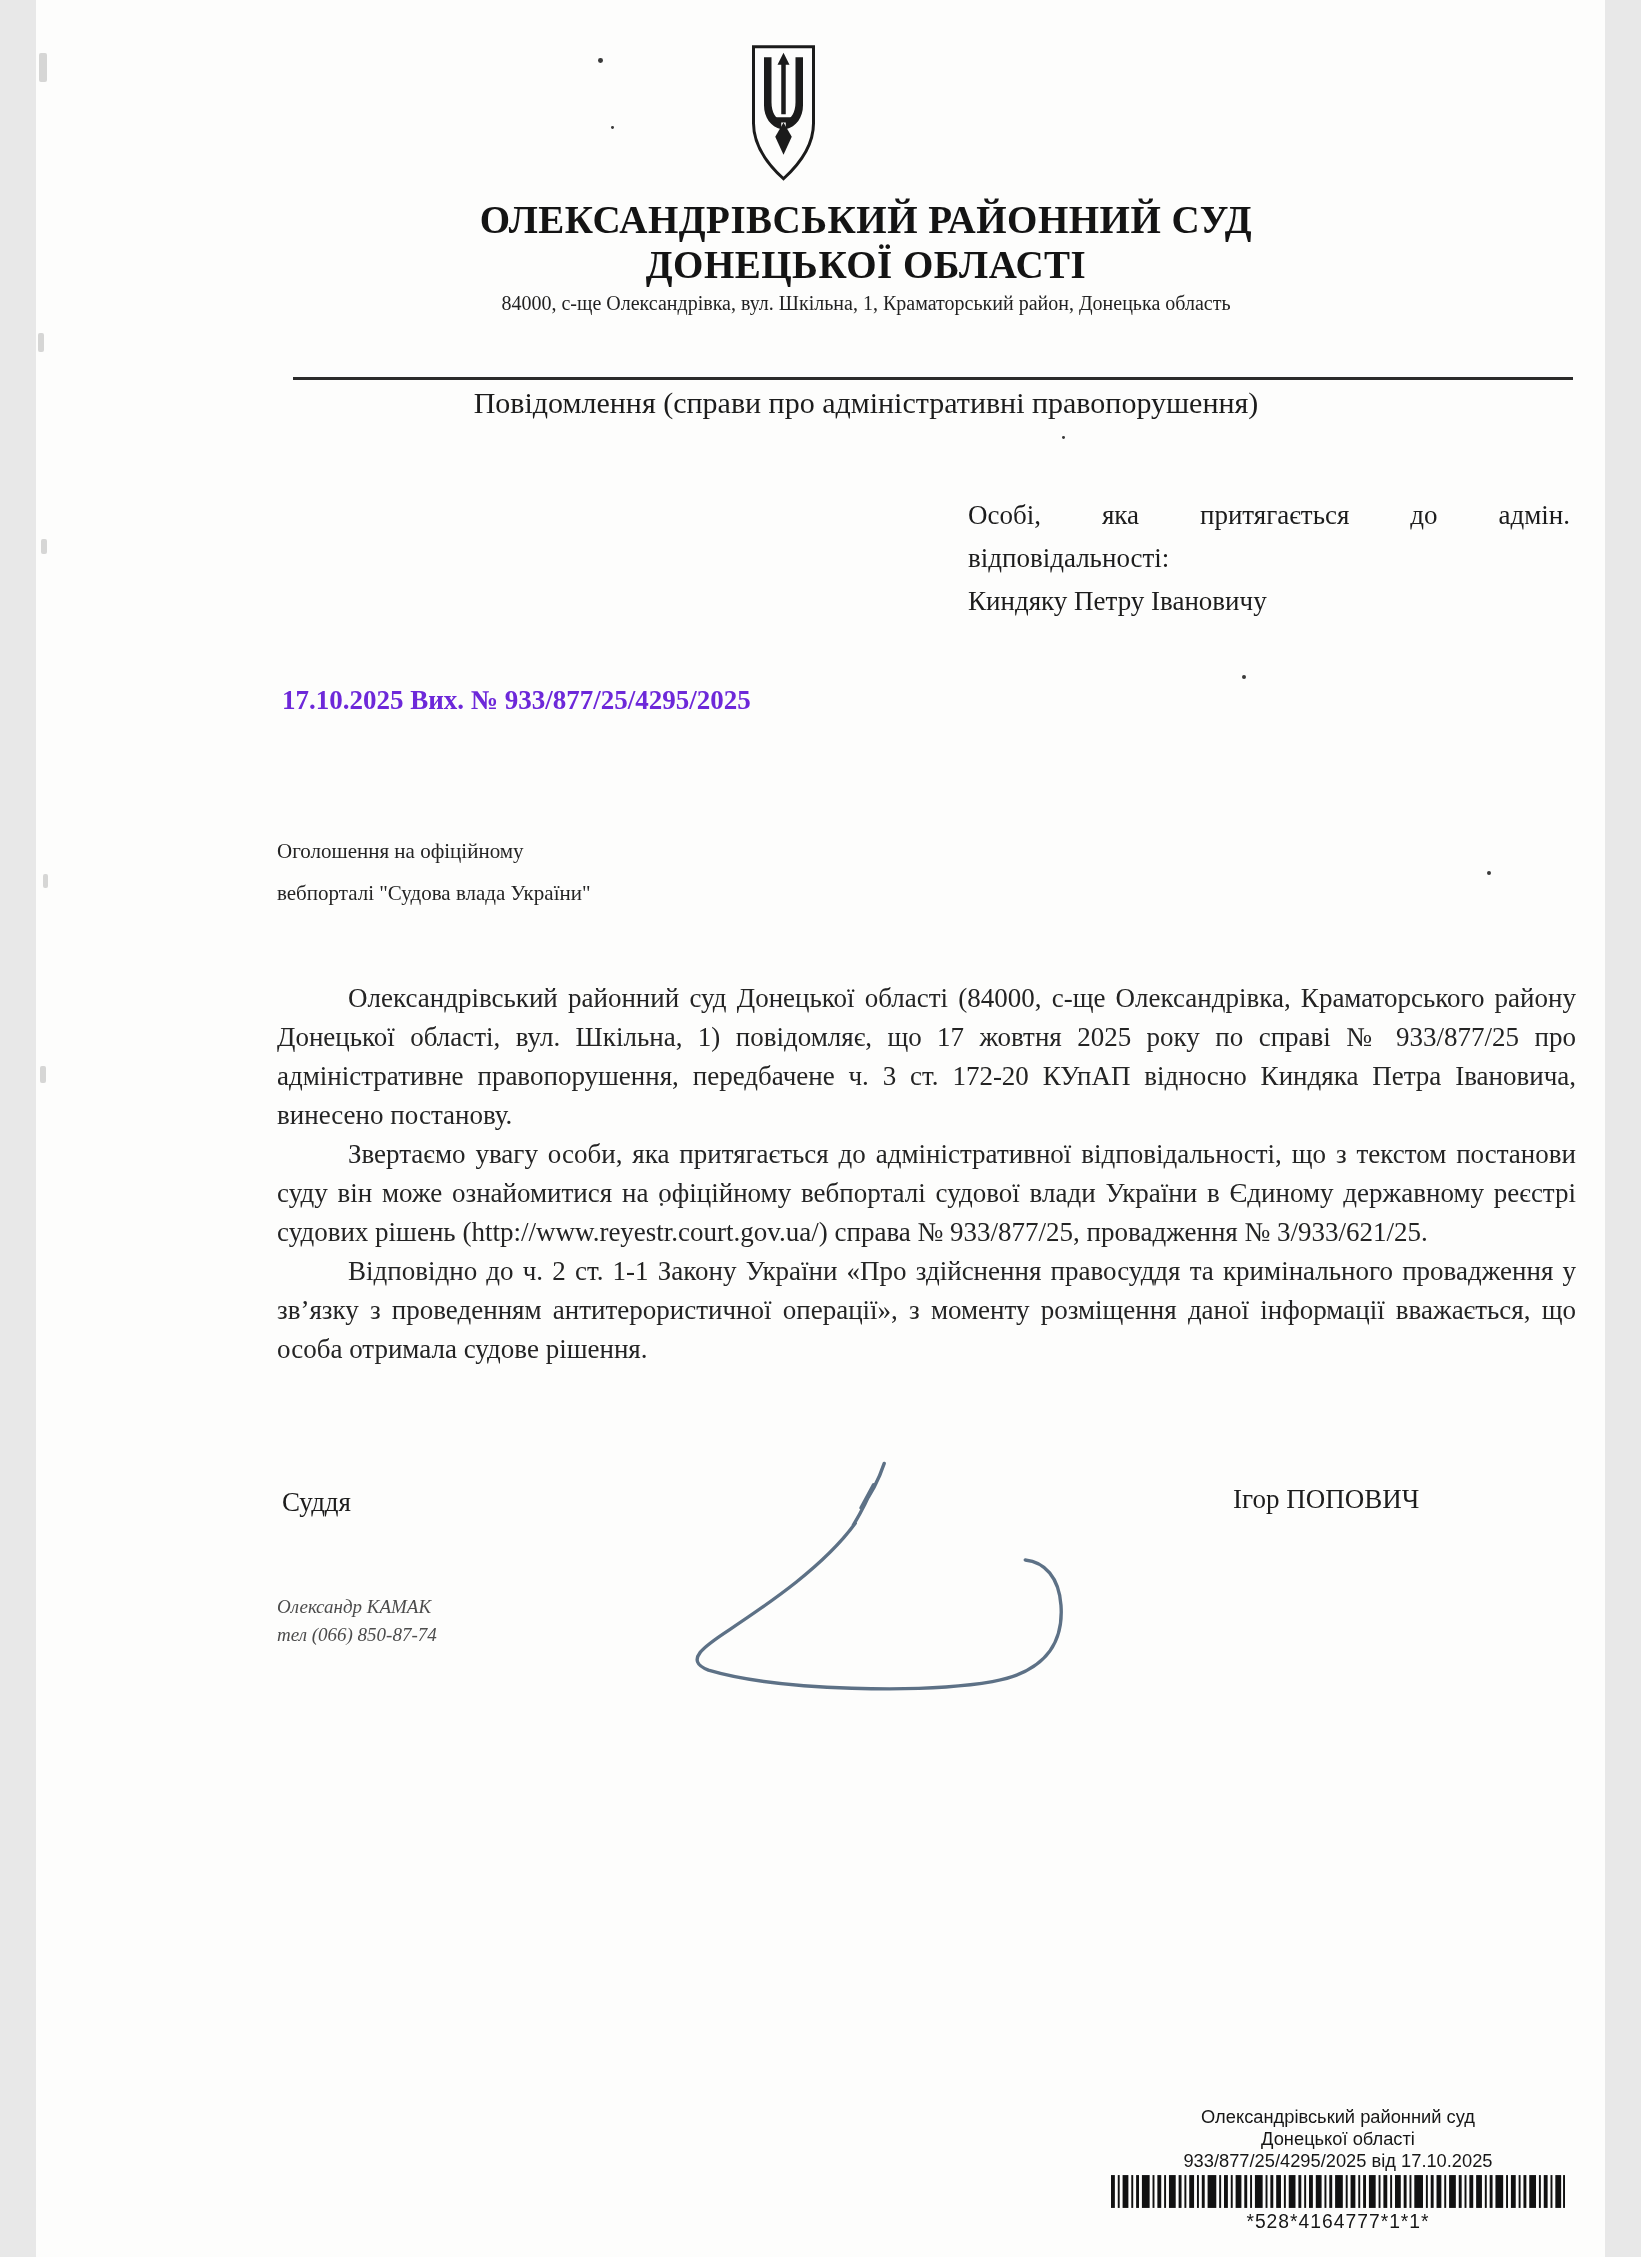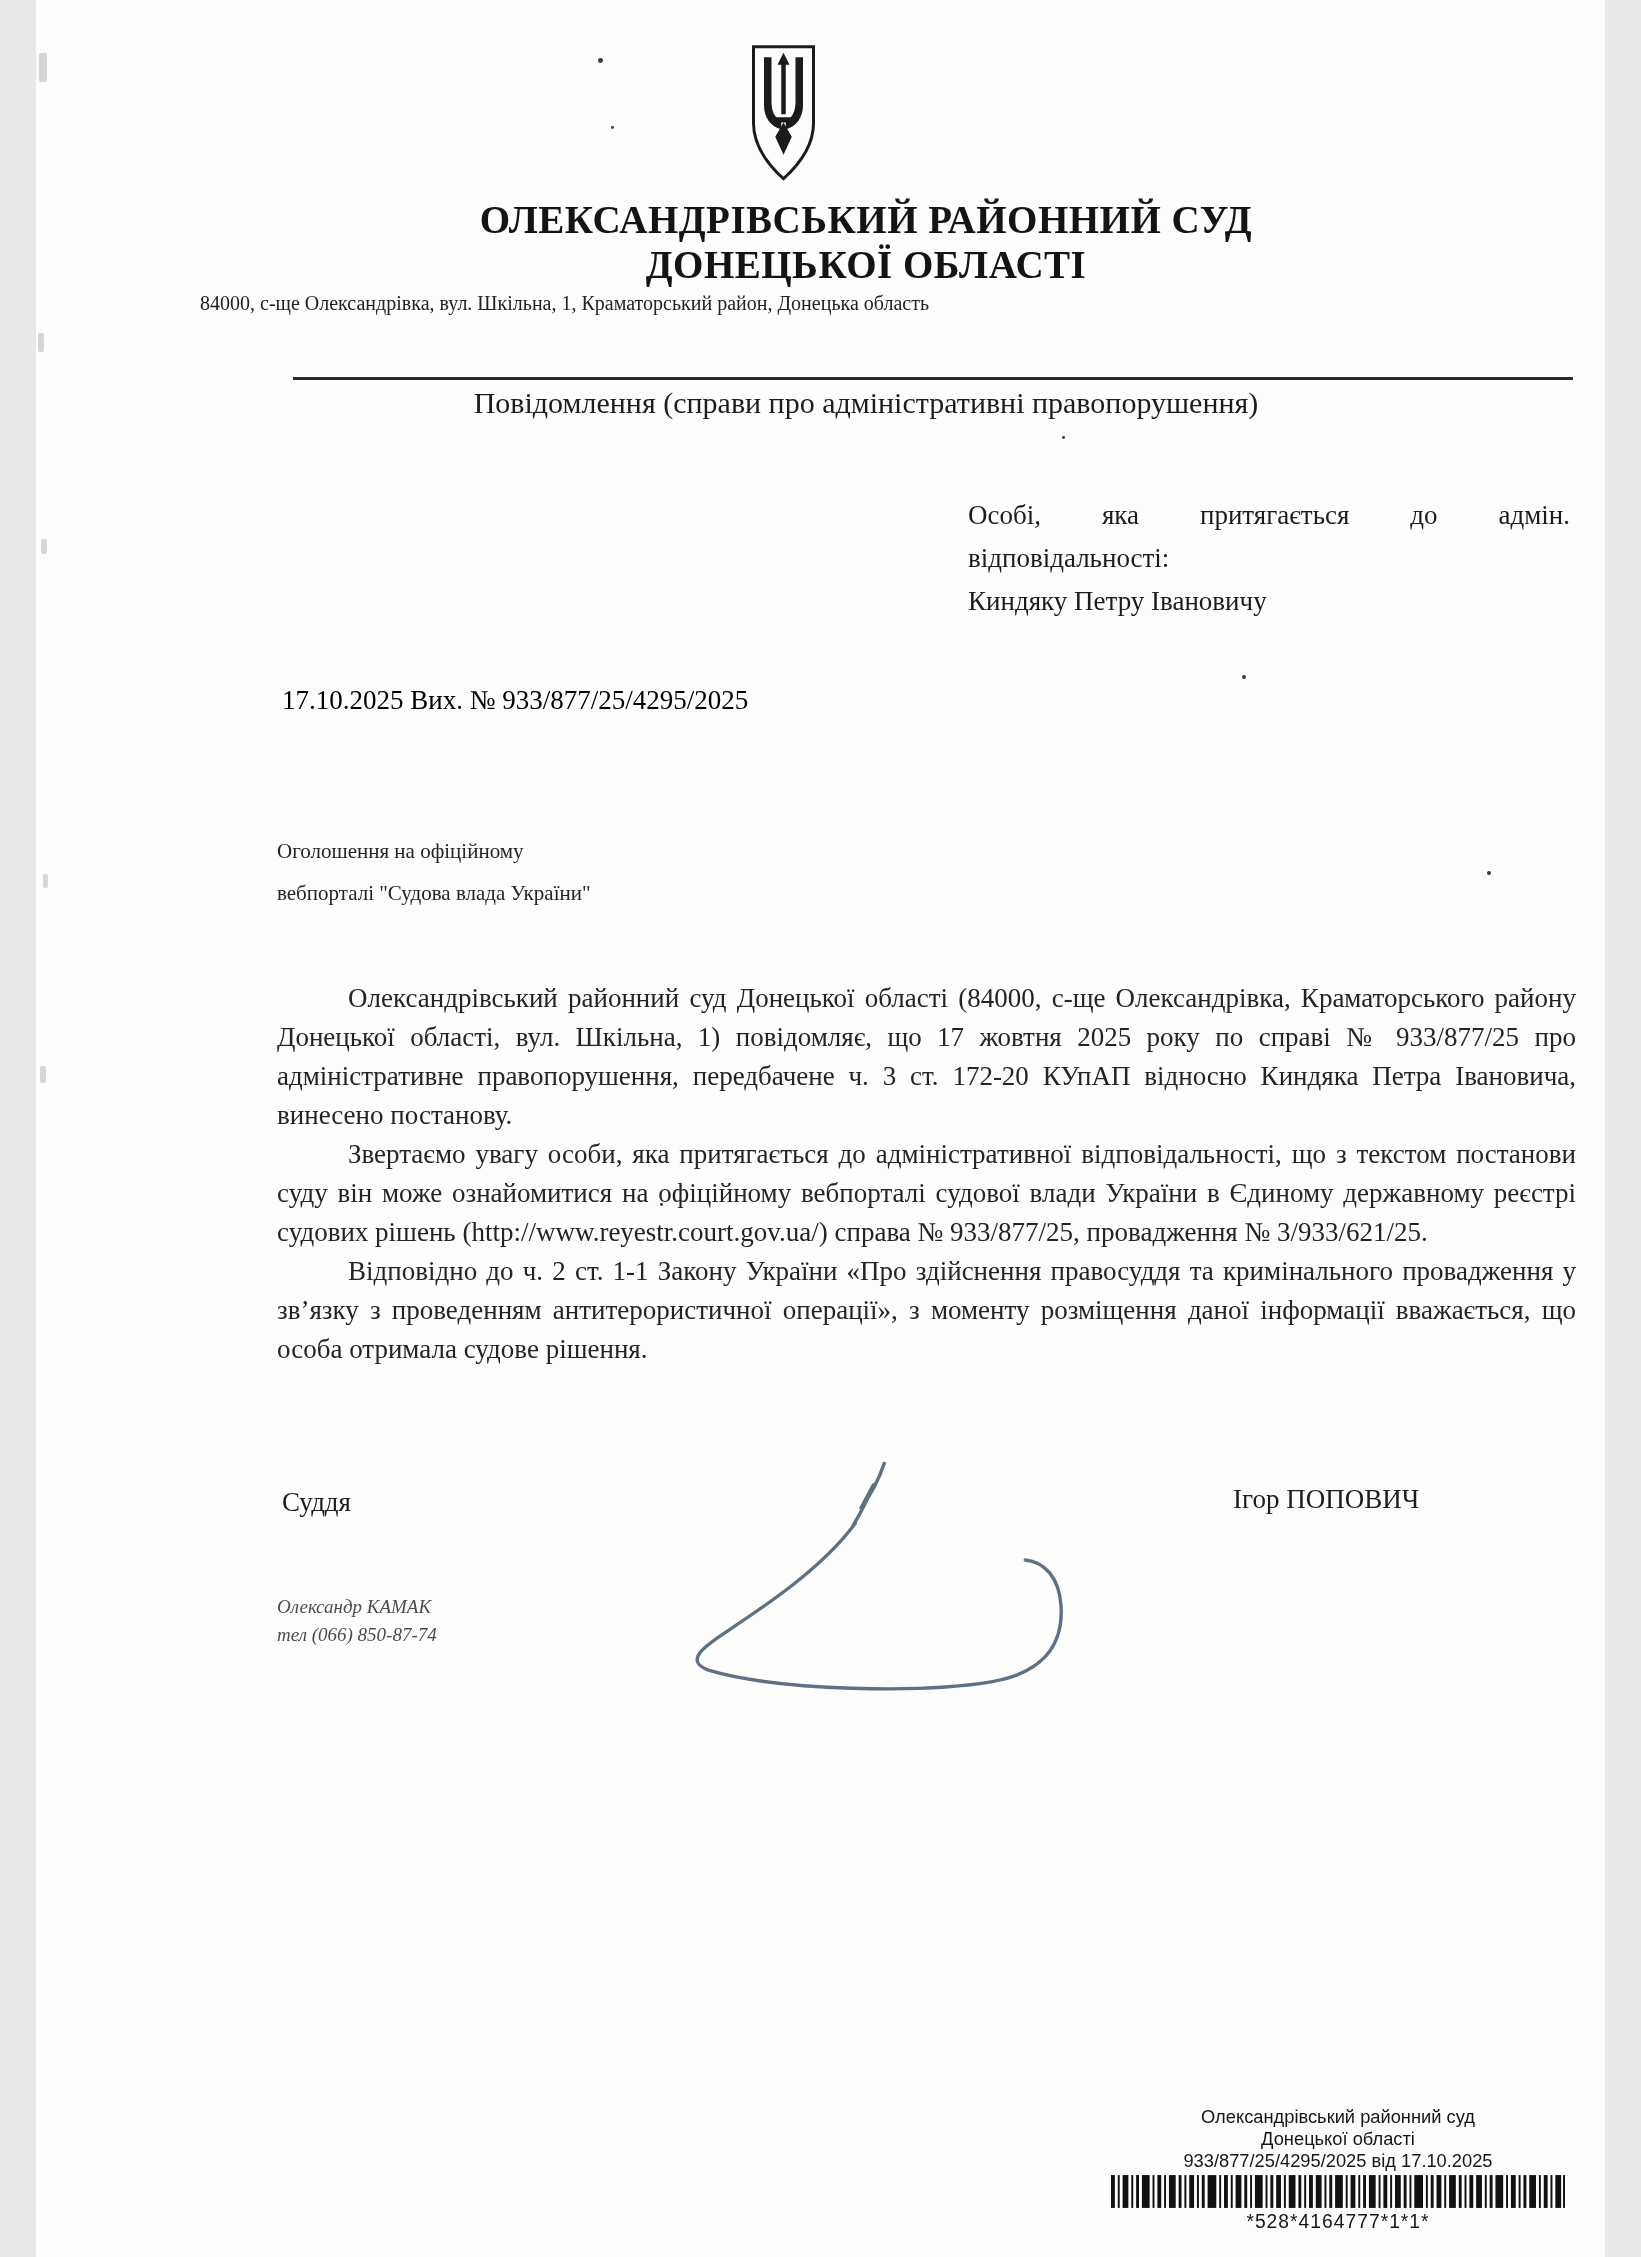--- a/index.html
+++ b/index.html
@@ -11,31 +11,31 @@
     color:#1f1f1f;
     overflow:hidden;
     margin:0 auto;
   }
   .abs{position:absolute;}
 
   .emblem{left:710px;top:39px;width:75px;height:149px;}
 
   .court-title{left:164px;top:197px;width:1332px;text-align:center;
     font-weight:bold;font-size:39px;line-height:45px;color:#141414;letter-spacing:0.5px;}
-  .court-address{left:164px;top:290px;width:1332px;text-align:left;
+  .court-address{left:164px;top:290px;width:1332px;text-align:center;
     font-size:20px;line-height:27px;color:#222;}
 
   .divider{left:257px;top:377px;width:1280px;height:2.9px;background:#2b2b2b;}
 
   .subject{left:164px;top:386px;width:1332px;text-align:center;font-size:30px;color:#1c1c1c;}
 
   .recipient{left:932px;top:494px;width:602px;font-size:27px;line-height:43px;color:#1c1c1c;}
   .recipient .just{text-align:justify;text-align-last:justify;}
 
-  .refblock{left:246px;top:680px;width:676px;font-size:27px;line-height:41px;color:#000000;}
+  .refblock{left:246px;top:680px;width:676px;font-size:27px;line-height:41px;color:#6d28d9;font-weight:bold;}
 
   .announcement{left:241px;top:830px;width:676px;font-size:21px;line-height:42px;color:#242424;}
 
   .bodytext{left:241px;top:979px;width:1299px;font-size:27px;line-height:39px;
     text-align:justify;color:#242424;}
   .bodytext p{margin:0;text-indent:71px;}
 
   .sig-role{left:246px;top:1487px;font-size:27px;color:#1c1c1c;}
   .judge-name{left:1197px;top:1484px;font-size:27px;color:#1c1c1c;}
   .signature{left:599px;top:1446px;width:454px;height:256px;}

